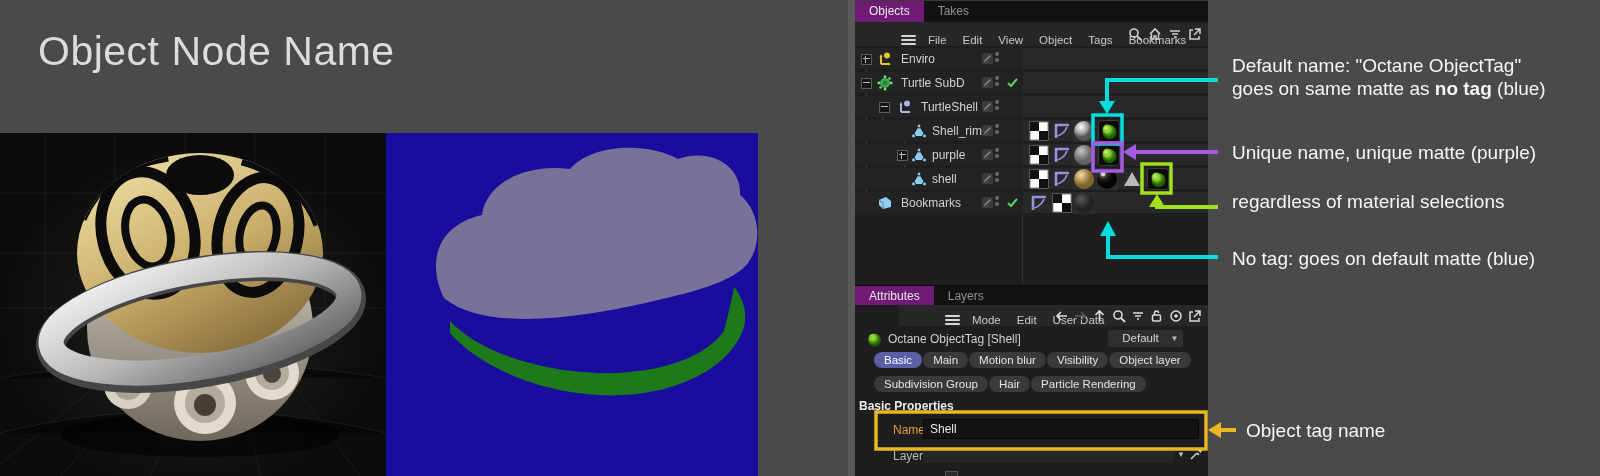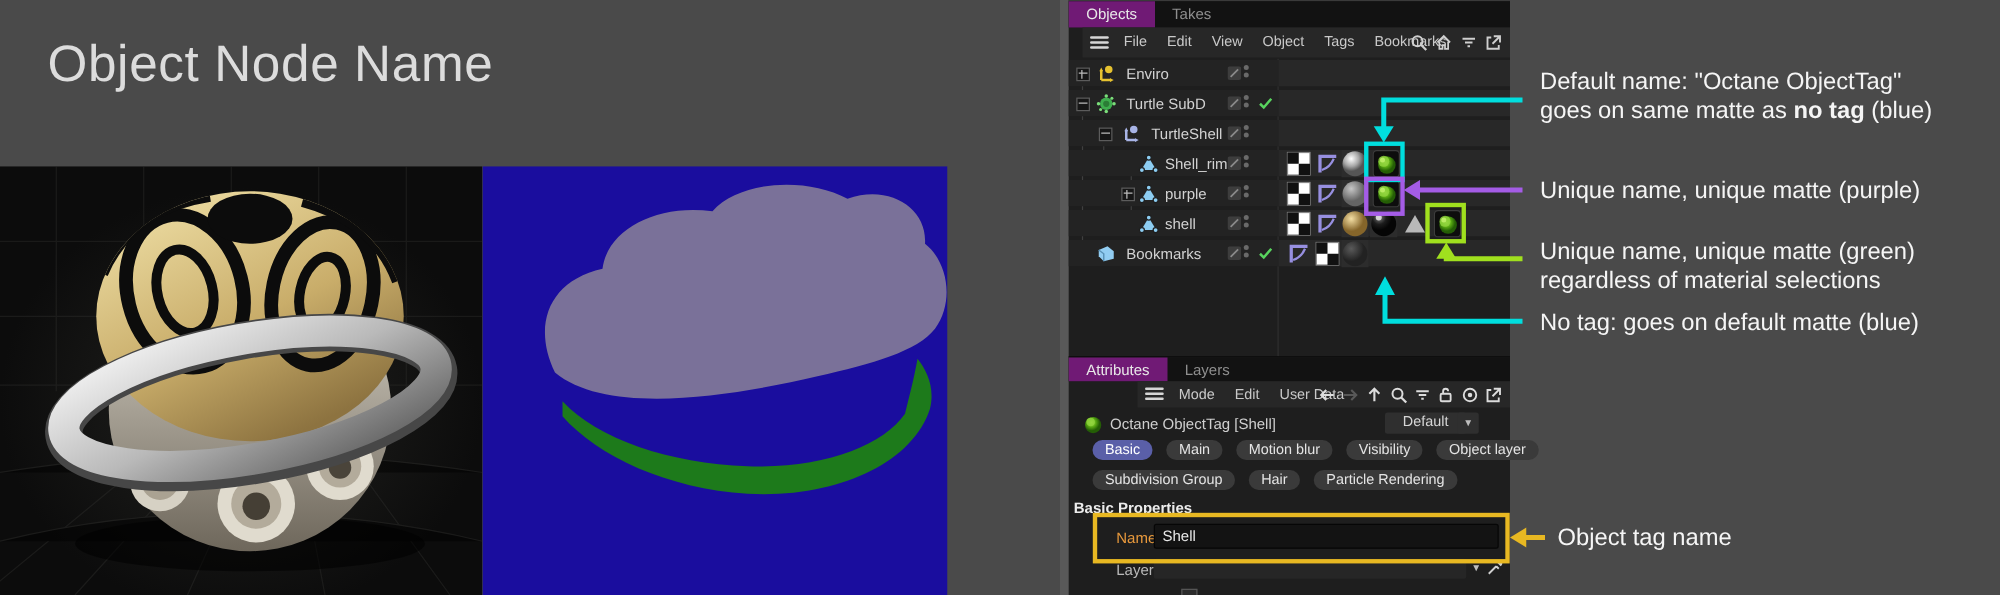--- a/index.html
+++ b/index.html
@@ -17,21 +17,21 @@
   
   #render-3d{left:0;top:133px;width:386px;height:343px;}
   #matte-pass{left:386px;top:133px;width:372px;height:343px;}
   #side-strip{left:848px;top:0;width:7px;height:476px;background:#595959;}
 
   
   .panel{background:var(--panel);border-top:1px solid #3a3a3a;}
   .tabbar{position:absolute;left:0;top:0;right:0;height:21px;background:#121212;display:flex;align-items:stretch;}
   .tab{font-size:12px;color:#8f8f8f;padding:3px 14px 0 14px;cursor:default;}
   .tab.active{background:#701a75;color:#e8e8e8;}
-  .menubar{position:absolute;left:11px;right:0;background:var(--menubg);display:flex;align-items:center;font-size:11.5px;color:#c9c9c9;}
+  .menubar{position:absolute;left:0;right:0;background:var(--menubg);display:flex;align-items:flex-end;font-size:11.5px;color:#c9c9c9;padding-left:40px;}
   .menubar .mi{padding:0 8px;}
   .hamburger{width:15px;height:11px;margin:0 4px 0 6px;display:inline-block;}
   .hamburger span{display:block;height:2px;background:#d6d6d6;margin-bottom:2px;border-radius:1px;}
   .iconrow{position:absolute;display:flex;align-items:center;gap:5px;}
   .uicon{width:15px;height:15px;display:inline-flex;align-items:center;justify-content:center;}
 
   
   #objects-panel{left:855px;top:0;width:353px;height:285px;}
   #objects-panel .menubar{top:21px;height:24px;}
   #obj-tree{position:absolute;left:0;top:46px;right:0;bottom:0;}
@@ -51,21 +51,21 @@
   .tag{position:absolute;top:1px;width:22px;height:22px;}
   svg{display:block;}
 
   
   #attributes-panel{left:855px;top:285px;width:353px;height:191px;border-top:1px solid #0a0a0a;}
   #attributes-panel .menubar{top:19px;height:21px;margin-left:44px;}
   #attributes-panel .tabbar{height:19px;}
   #attr-title-row{position:absolute;left:0;top:44px;right:0;height:20px;font-size:12px;color:#cfcfcf;}
   #attr-preset{position:absolute;left:253px;top:0;width:65px;height:17px;background:#2f2f2f;border-radius:2px;font-size:11.5px;color:#d6d6d6;text-align:center;line-height:17px;}
   #attr-preset-arrow{position:absolute;left:311px;top:0;width:17px;height:17px;background:#2f2f2f;border-radius:2px;color:#bdbdbd;font-size:8px;text-align:center;line-height:17px;}
-  .pillrow{position:absolute;left:8px;right:4px;display:flex;gap:11px;padding-left:11px;}
+  .pillrow{position:absolute;left:8px;right:4px;display:flex;gap:1px;padding-left:11px;}
   .pill{background:#3a3a3a;border-radius:9px;padding:2px 10px;font-size:11.5px;color:#e4e4e4;white-space:nowrap;}
   .pill.selected{background:#5a5fa8;color:#fff;}
   #attr-section{position:absolute;left:4px;top:113px;font-size:12px;font-weight:bold;color:#ececec;}
   .frow{position:absolute;left:0;right:0;font-size:12px;color:#b9b9b9;}
   #name-label{position:absolute;left:38px;top:5px;color:#e8993c;}
   #name-field{position:absolute;left:68px;top:1px;width:276px;height:20px;background:#131313;border:1px solid #060606;border-radius:2px;color:#e8e8e8;font-size:12px;font-family:"Liberation Sans",sans-serif;padding:0 6px;box-sizing:border-box;}
   #layer-label{position:absolute;left:38px;top:3px;}
   #layer-field{position:absolute;left:68px;top:1px;width:250px;height:16px;background:#262626;border-radius:2px;}
   #layer-arrow{position:absolute;left:322px;top:4px;font-size:8px;color:#bdbdbd;}
   #partial-checkbox{position:absolute;left:90px;top:0;width:11px;height:8px;background:#2c2c2c;border:1px solid #555;}
@@ -587,19 +587,18 @@
     <path d="M1236,430 H1219" fill="none" stroke="#e8b822" stroke-width="4"></path>
     <path d="M1208,430 L1221,422 V438 Z" fill="#e8b822"></path>
   </svg>
 
   <div class="ann abs" style="left:1232px;top:54px">
     <div><span>Default name: "Octane ObjectTag"</span></div>
     <div><span>goes on same matte as </span><b>no tag</b><span> (blue)</span></div>
   </div>
   <div class="ann abs" style="left:1232px;top:141px">Unique name, unique matte (purple)</div>
   <div class="ann abs" style="left:1232px;top:190px">
-    <div>Unique name, unique matte (green)</div>
     <div>regardless of material selections</div>
   </div>
   <div class="ann abs" style="left:1232px;top:247px">No tag: goes on default matte (blue)</div>
   <div class="ann abs" style="left:1246px;top:419px">Object tag name</div>
 
 </div>
 
 </body></html>

